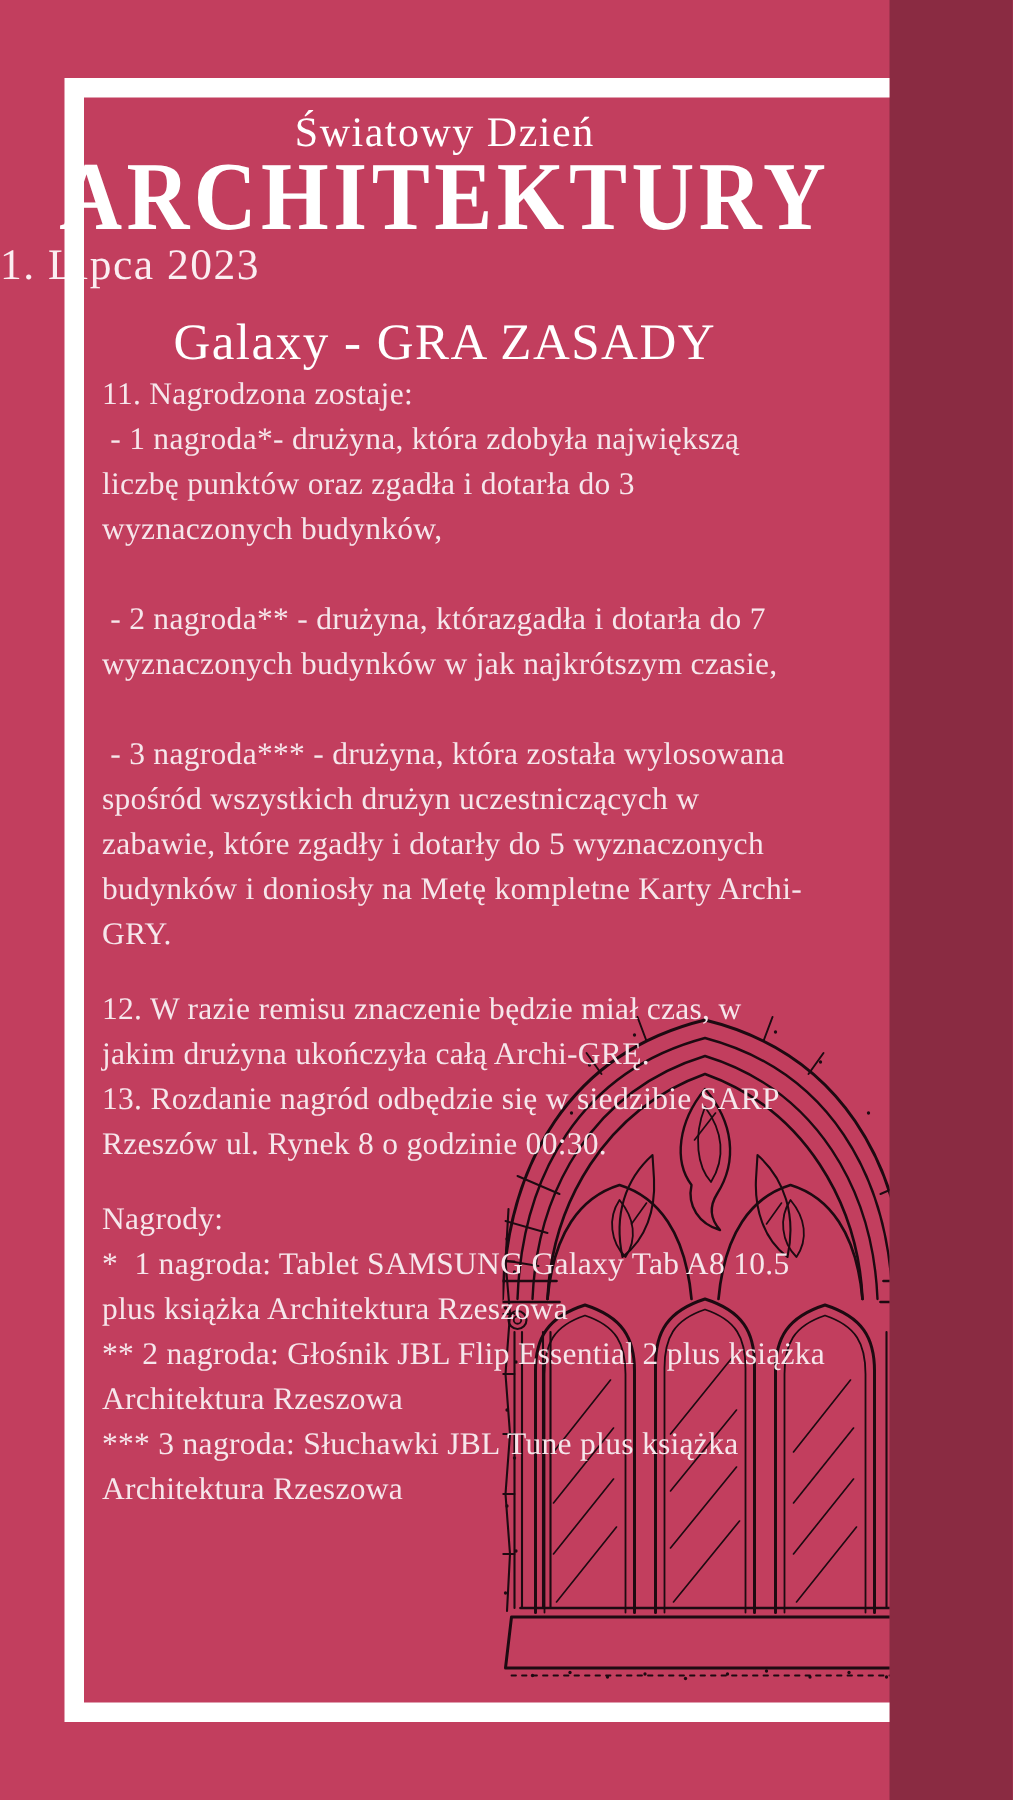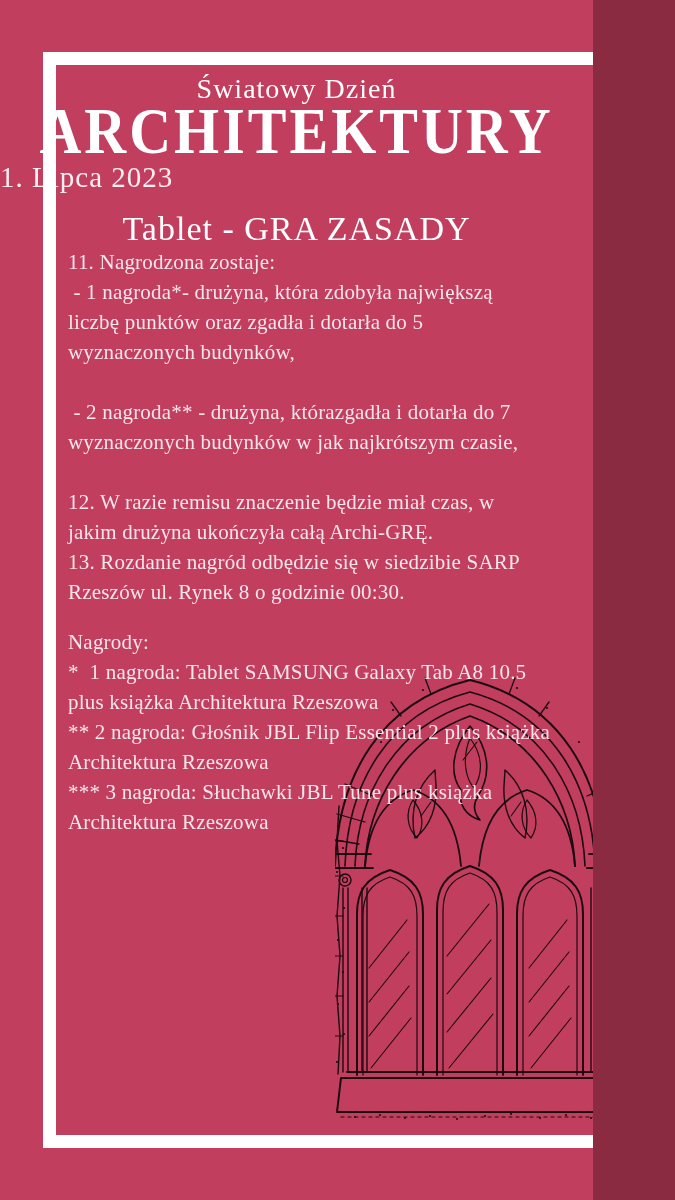--- a/index.html
+++ b/index.html
@@ -195,29 +195,34 @@
         <circle cx="46" cy="66" r="1.1"></circle>
     </g>
   </svg>
 
   <div class="frame"></div>
 
   <div class="content">
     <div class="suptitle">Światowy Dzień</div>
     <div class="title">ARCHITEKTURY</div>
     <div class="date">1. Lipca 2023</div>
-    <div class="section-title">Tablet - GRA ZASADY</div>
+    <div class="section-title">Galaxy - GRA ZASADY</div>
 
     <div class="rules">
       <p class="r1">11. Nagrodzona zostaje:
  - 1 nagroda*- drużyna, która zdobyła największą
-liczbę punktów oraz zgadła i dotarła do 5
+liczbę punktów oraz zgadła i dotarła do 3
 wyznaczonych budynków,</p>
       <p class="r2"> - 2 nagroda** - drużyna, którazgadła i dotarła do 7
 wyznaczonych budynków w jak najkrótszym czasie,</p>
+      <p class="r3"> - 3 nagroda*** - drużyna, która została wylosowana
+spośród wszystkich drużyn uczestniczących w
+zabawie, które zgadły i dotarły do 5 wyznaczonych
+budynków i doniosły na Metę kompletne Karty Archi-
+GRY.</p>
       <p class="r4">12. W razie remisu znaczenie będzie miał czas, w
 jakim drużyna ukończyła całą Archi-GRĘ.
 13. Rozdanie nagród odbędzie się w siedzibie SARP
 Rzeszów ul. Rynek 8 o godzinie 00:30.</p>
       <p class="r5">Nagrody:
 *  1 nagroda: Tablet SAMSUNG Galaxy Tab A8 10.5
 plus książka Architektura Rzeszowa
 ** 2 nagroda: Głośnik JBL Flip Essential 2 plus książka
 Architektura Rzeszowa
 *** 3 nagroda: Słuchawki JBL Tune plus książka

